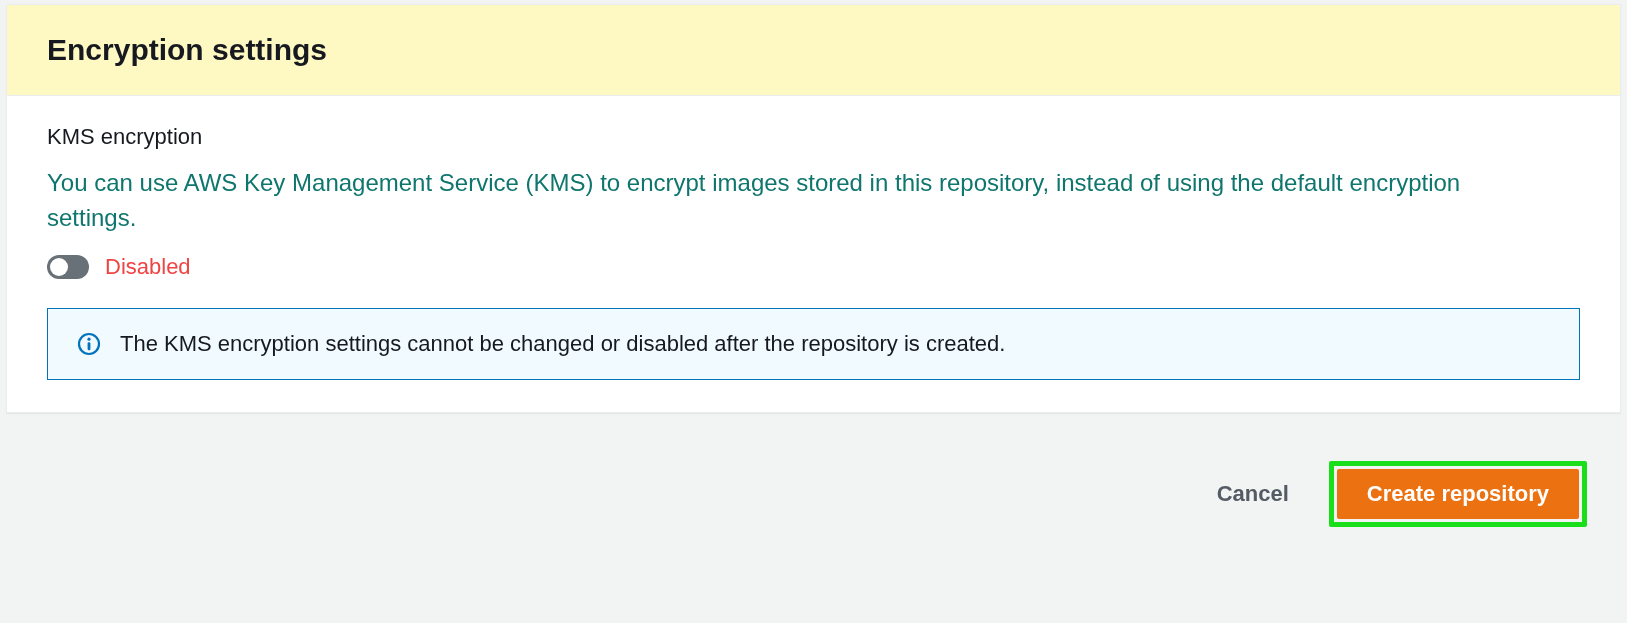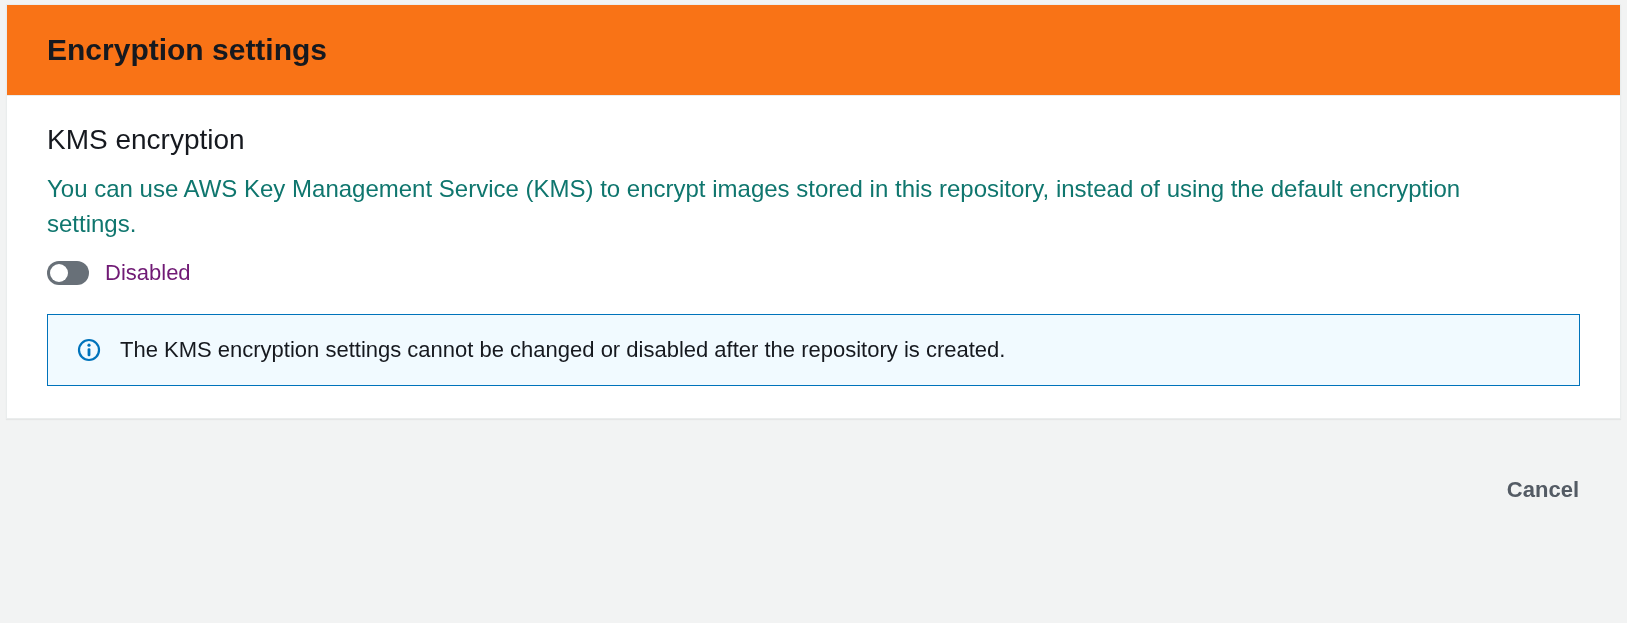--- a/index.html
+++ b/index.html
@@ -17,33 +17,33 @@
   }
   .panel {
     background: #ffffff;
     border: 1px solid #eaeded;
     box-shadow: 0 1px 1px rgba(0,0,0,0.05);
     margin: 4px 6px 0 6px;
   }
   .panel-header {
     padding: 28px 40px 28px 40px;
     border-bottom: 1px solid #eaeded;
-    background: #f97316;
+    background: #fef9c3;
   }
   .panel-header h2 {
     font-size: 30px;
     font-weight: 700;
     color: #16191f;
   }
   .panel-body {
     padding: 28px 40px 32px 40px;
     background: #ffffff;
   }
   .field-label {
-    font-size: 28px;
+    font-size: 22px;
     color: #16191f;
     font-weight: 400;
     margin-bottom: 4px;
   }
   .field-description {
     font-size: 24px;
     color: #0f766e;
     line-height: 1.45;
     margin-bottom: 18px;
     max-width: 1460px;
@@ -68,21 +68,21 @@
     position: absolute;
     left: 3px;
     top: 3px;
     width: 18px;
     height: 18px;
     background: #ffffff;
     border-radius: 50%;
   }
   .toggle-label {
     font-size: 22px;
-    color: #701a75;
+    color: #ef4444;
   }
   .info-alert {
     border: 1px solid #0073bb;
     background: #f1faff;
     padding: 22px 28px;
     display: flex;
     align-items: center;
     gap: 18px;
   }
   .info-icon-wrap {
@@ -154,13 +154,16 @@
           <rect x="10.6" y="10.2" width="2.8" height="8" rx="1.2" fill="#0073bb"></rect>
         </svg>
       </span>
       <span class="info-alert-text">The KMS encryption settings cannot be changed or disabled after the repository is created.</span>
     </div>
   </div>
 </div>
 
 <div class="actions-row">
   <button class="btn-link">Cancel</button>
+  <span class="highlight-wrap">
+    <button class="btn-primary">Create repository</button>
+  </span>
 </div>
 
 </body></html>

